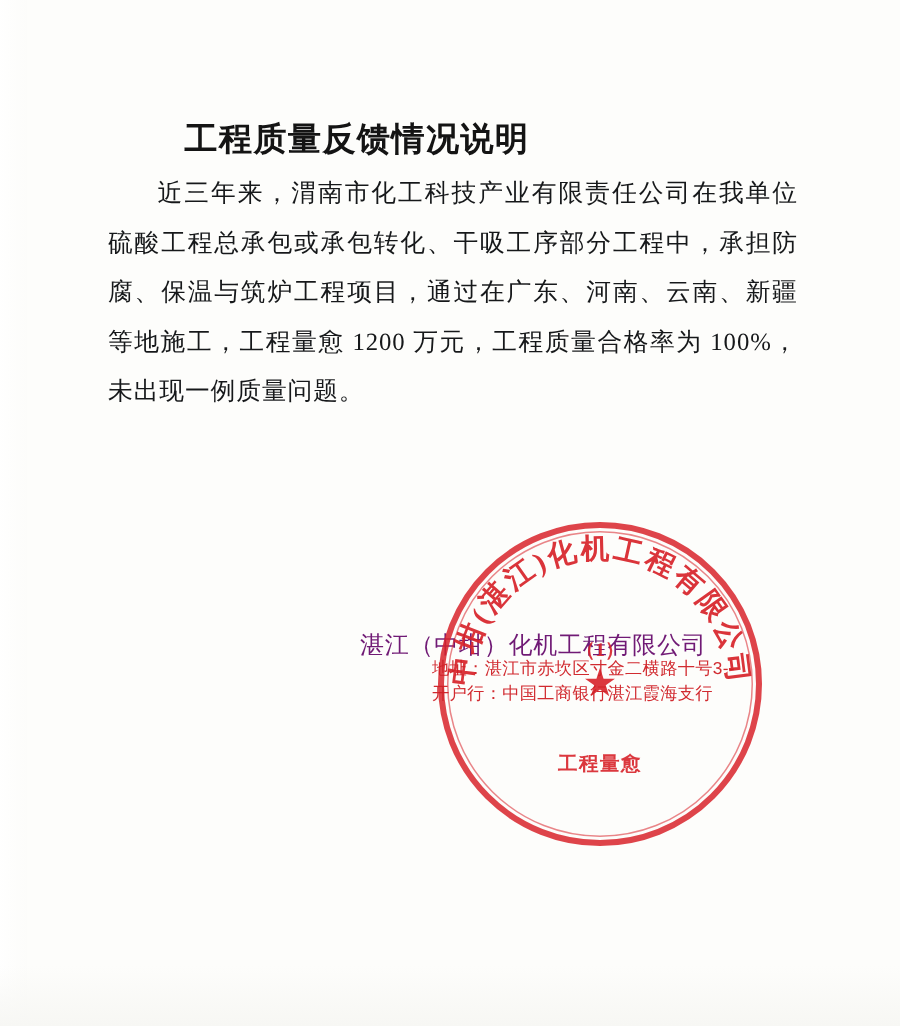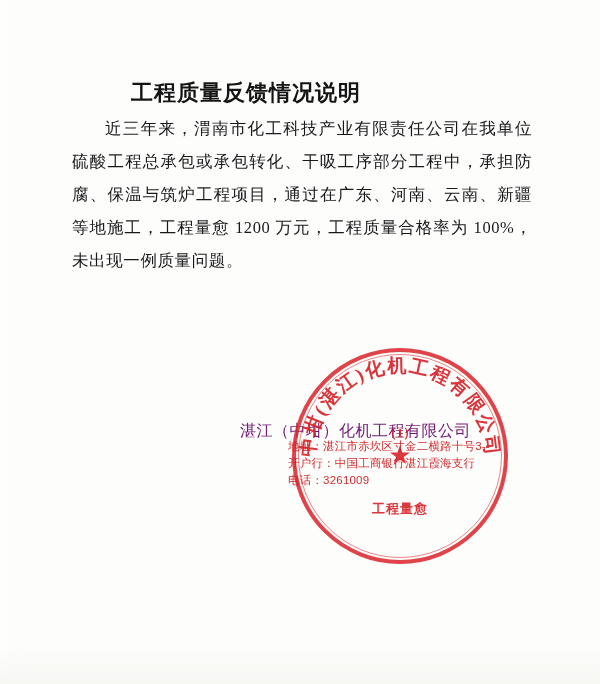--- a/index.html
+++ b/index.html
@@ -30,21 +30,21 @@
   }
   .scan-edge-bottom {
     position: absolute;
     left: 0; bottom: 0;
     width: 600px; height: 40px;
     background: linear-gradient(to top, #f7f7f4 0%, rgba(255,255,255,0) 100%);
   }
   .doc-title {
     position: absolute;
     top: 78px;
-    left: 8px;
+    left: 0;
     width: 476px;
     text-align: center;
     font-size: 22px;
     font-weight: bold;
     letter-spacing: 1px;
     color: #141414;
     font-family: "Liberation Serif", "DejaVu Serif", serif;
   }
   .body-text {
     position: absolute;
@@ -211,16 +211,15 @@
       </text>
     </svg>
     <div class="seal-sub">（1）</div>
     <div class="seal-star">★</div>
     <div class="seal-bottom">工程量愈</div>
   </div>
 
   <div class="addr-stamp">
     <div class="addr-line">地址：湛江市赤坎区寸金二横路十号3--</div>
     <div class="addr-line">开户行：中国工商银行湛江霞海支行</div>
-    <div class="addr-line">电话：3261009</div>
   </div>
 
 </div>
 
 </body></html>

